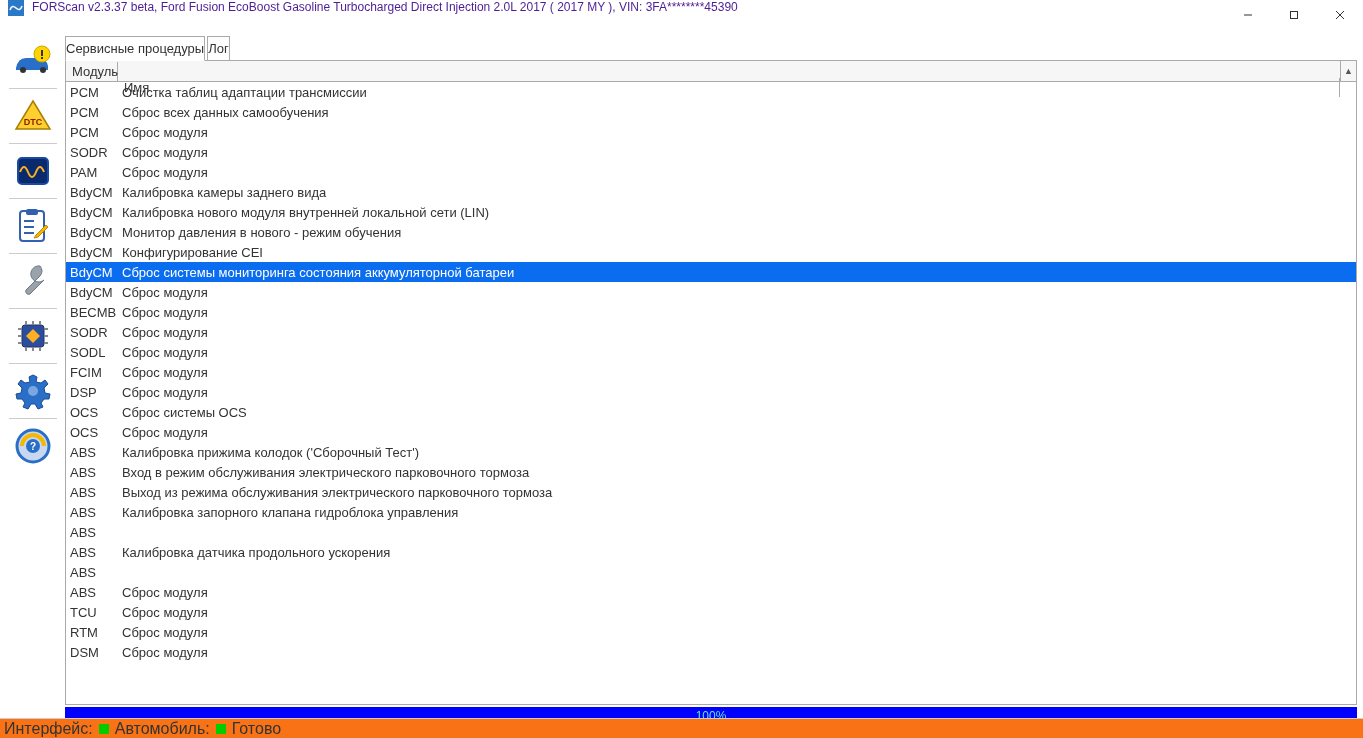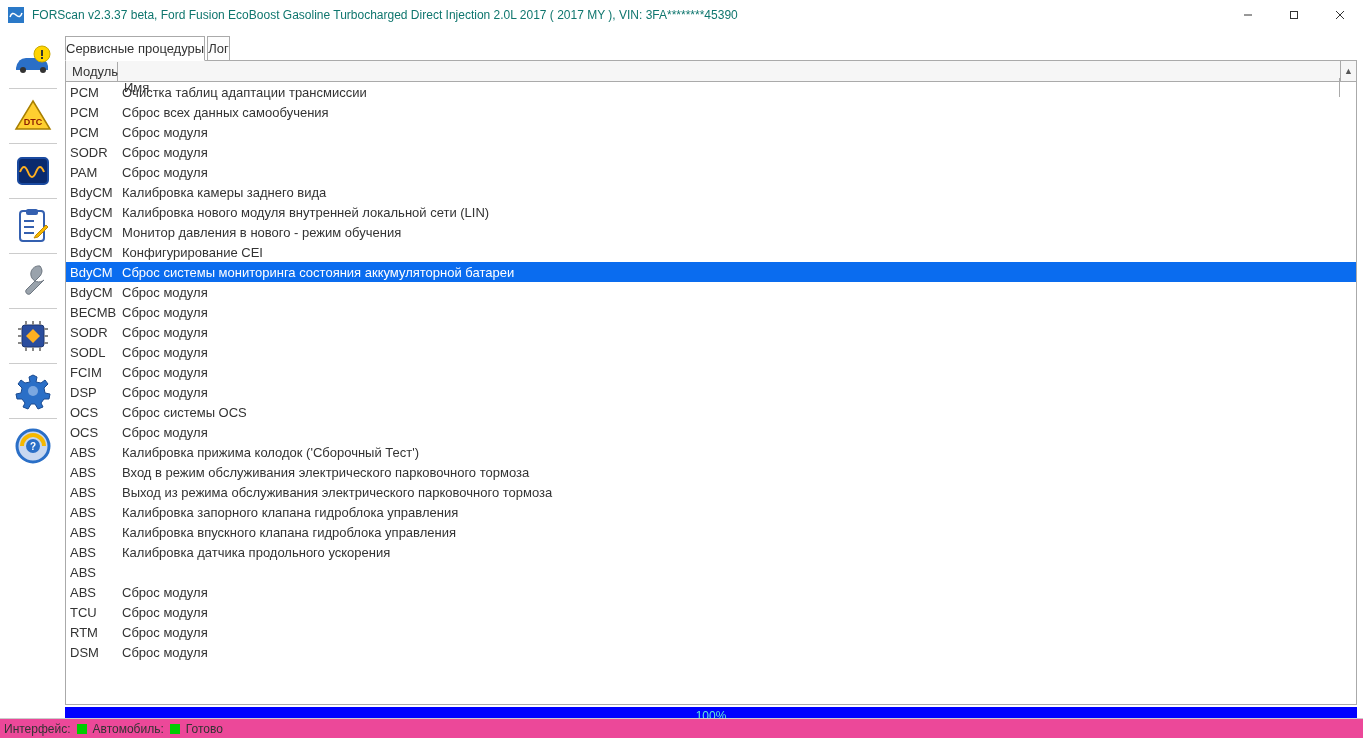--- a/index.html
+++ b/index.html
@@ -1,19 +1,19 @@
 <!DOCTYPE html>
 <html><head>
 <meta charset="utf-8">
 <style>
   * { box-sizing: border-box; margin: 0; padding: 0; }
   body { font-family: "Segoe UI", Arial, sans-serif; font-size: 13px; background: #fff; color: #333; overflow: hidden; width: 1363px; height: 738px; position: relative; }
   
   
-  .titlebar { height: 30px; display: flex; align-items: center; padding: 0 0 0 8px; background: #fff; color: #0f766e; }
+  .titlebar { height: 30px; display: flex; align-items: flex-start; padding: 0 0 0 8px; background: #fff; color: #4c1d95; }
   .titlebar .app-icon { width: 16px; height: 16px; background: #2a79c8; margin-right: 8px; display:flex;align-items:center;justify-content:center;color:#fff;font-size:10px; }
   .titlebar .title-text { flex: 1; font-size: 12px; }
   .titlebar .win-btns { display: flex; }
   .titlebar .win-btn { width: 46px; height: 30px; display: flex; align-items: center; justify-content: center; color: #555; font-size: 13px;}
   .titlebar .win-btn svg { width: 10px; height: 10px; }
   
   
   .workspace { display: flex; height: 675px; }
   
   
@@ -45,21 +45,21 @@
   
   
   .progress { height: 18px; background: #0000ff; color: #5eead4; display:flex; align-items:center; justify-content:center; font-size:12px; margin: 2px 6px 4px 65px;}
   
   
   .bottom-bar { height: 38px; display: flex; align-items: center; padding-left: 70px; gap: 10px; }
   .tool-btn { width: 30px; height: 30px; border: 1px solid #bbb; border-radius: 4px; display:flex; align-items:center; justify-content:center; cursor:pointer; box-shadow: 0 1px 1px rgba(0,0,0,0.08);}
   .combo { height: 22px; border: 1px solid #888; padding: 1px 4px; min-width: 50px; display:flex; align-items:center; font-size:13px; background:#fff;}
   
   
-  .statusbar { position:absolute; bottom:0; left:0; right:0; height: 20px; border-top: 1px solid #ccc; display: flex; align-items: center; padding: 0 4px; font-size: 12px; gap: 6px; background:#ec4899;}
+  .statusbar { position:absolute; bottom:0; left:0; right:0; height: 20px; border-top: 1px solid #ccc; display: flex; align-items: center; padding: 0 4px; font-size: 16px; gap: 6px; background:#f97316;}
   .status-led { width: 10px; height: 10px; background: #0c0; display:inline-block;}
   
 </style>
 </head>
 <body>
 
 <div class="titlebar">
   <div class="app-icon">
     <svg viewBox="0 0 16 16">
         <path d="M2 10 Q4 4 8 8 T14 6" stroke="#fff" stroke-width="1.5" fill="none"></path>
@@ -268,21 +268,20 @@
         <div class="row">
           <div class="cell1">ABS</div>
           <div class="cell2">Выход из режима обслуживания электрического парковочного тормоза</div>
         </div>
         <div class="row">
           <div class="cell1">ABS</div>
           <div class="cell2">Калибровка запорного клапана гидроблока управления</div>
         </div>
         <div class="row">
           <div class="cell1">ABS</div>
-          <div class="cell2">Калибровка впускного клапана гидроблока управления</div>
         </div>
         <div class="row">
           <div class="cell1">ABS</div>
           <div class="cell2">Калибровка датчика продольного ускорения</div>
         </div>
         <div class="row">
           <div class="cell1">ABS</div>
         </div>
         <div class="row">
           <div class="cell1">ABS</div>

